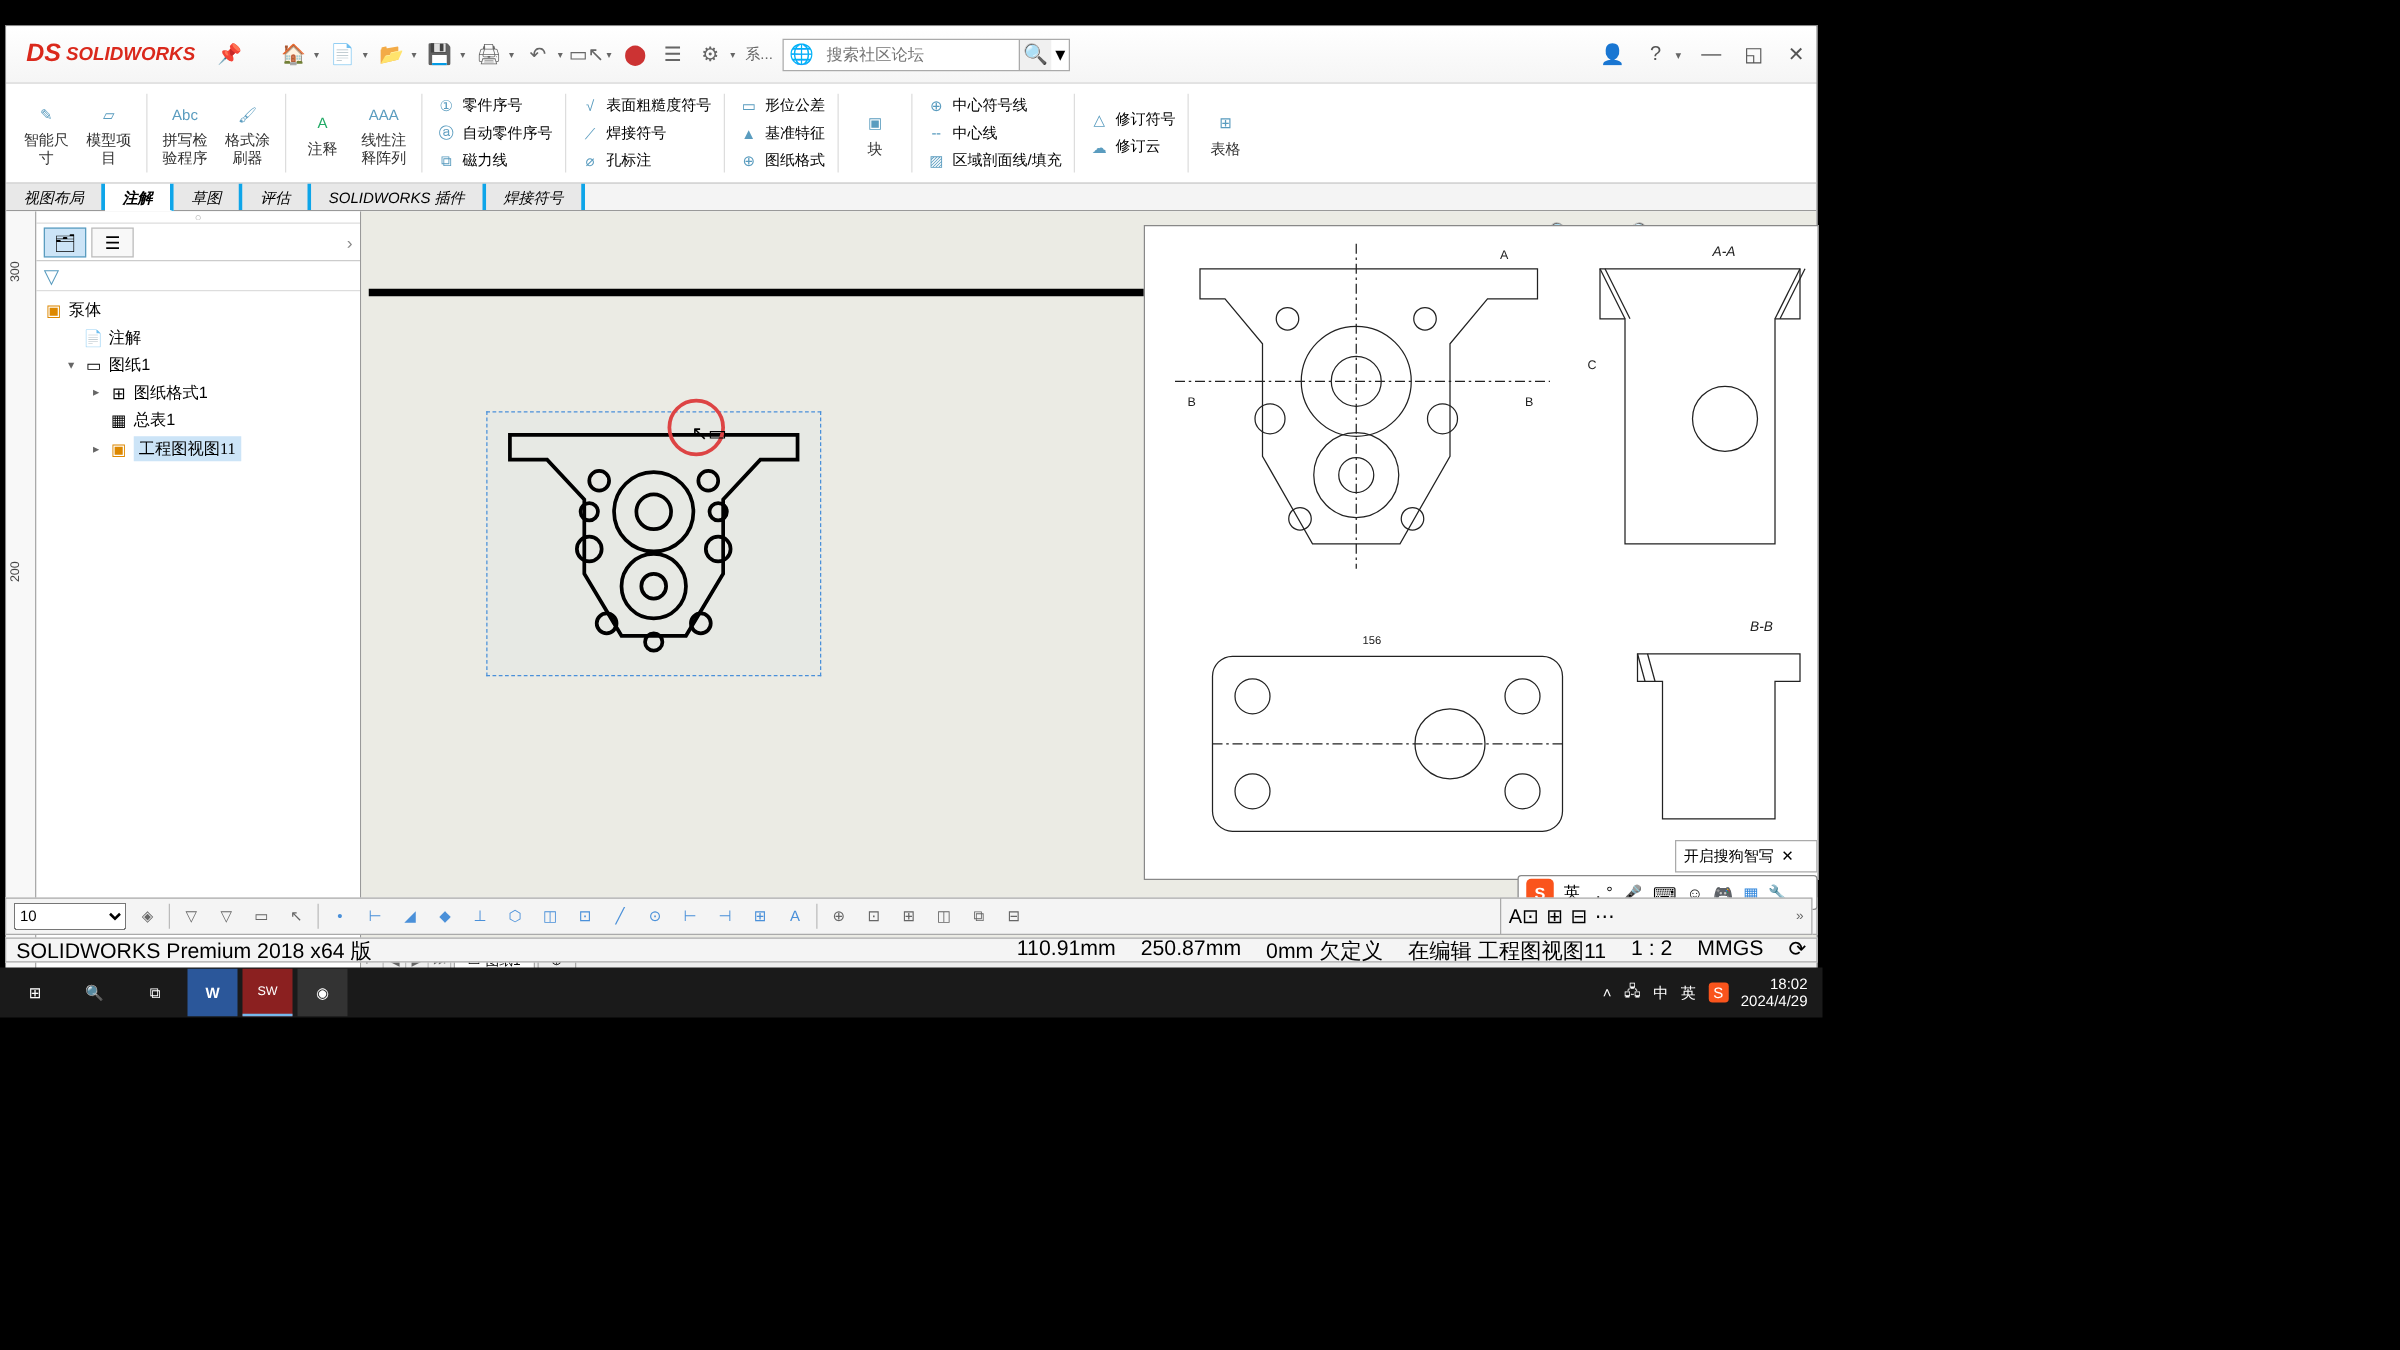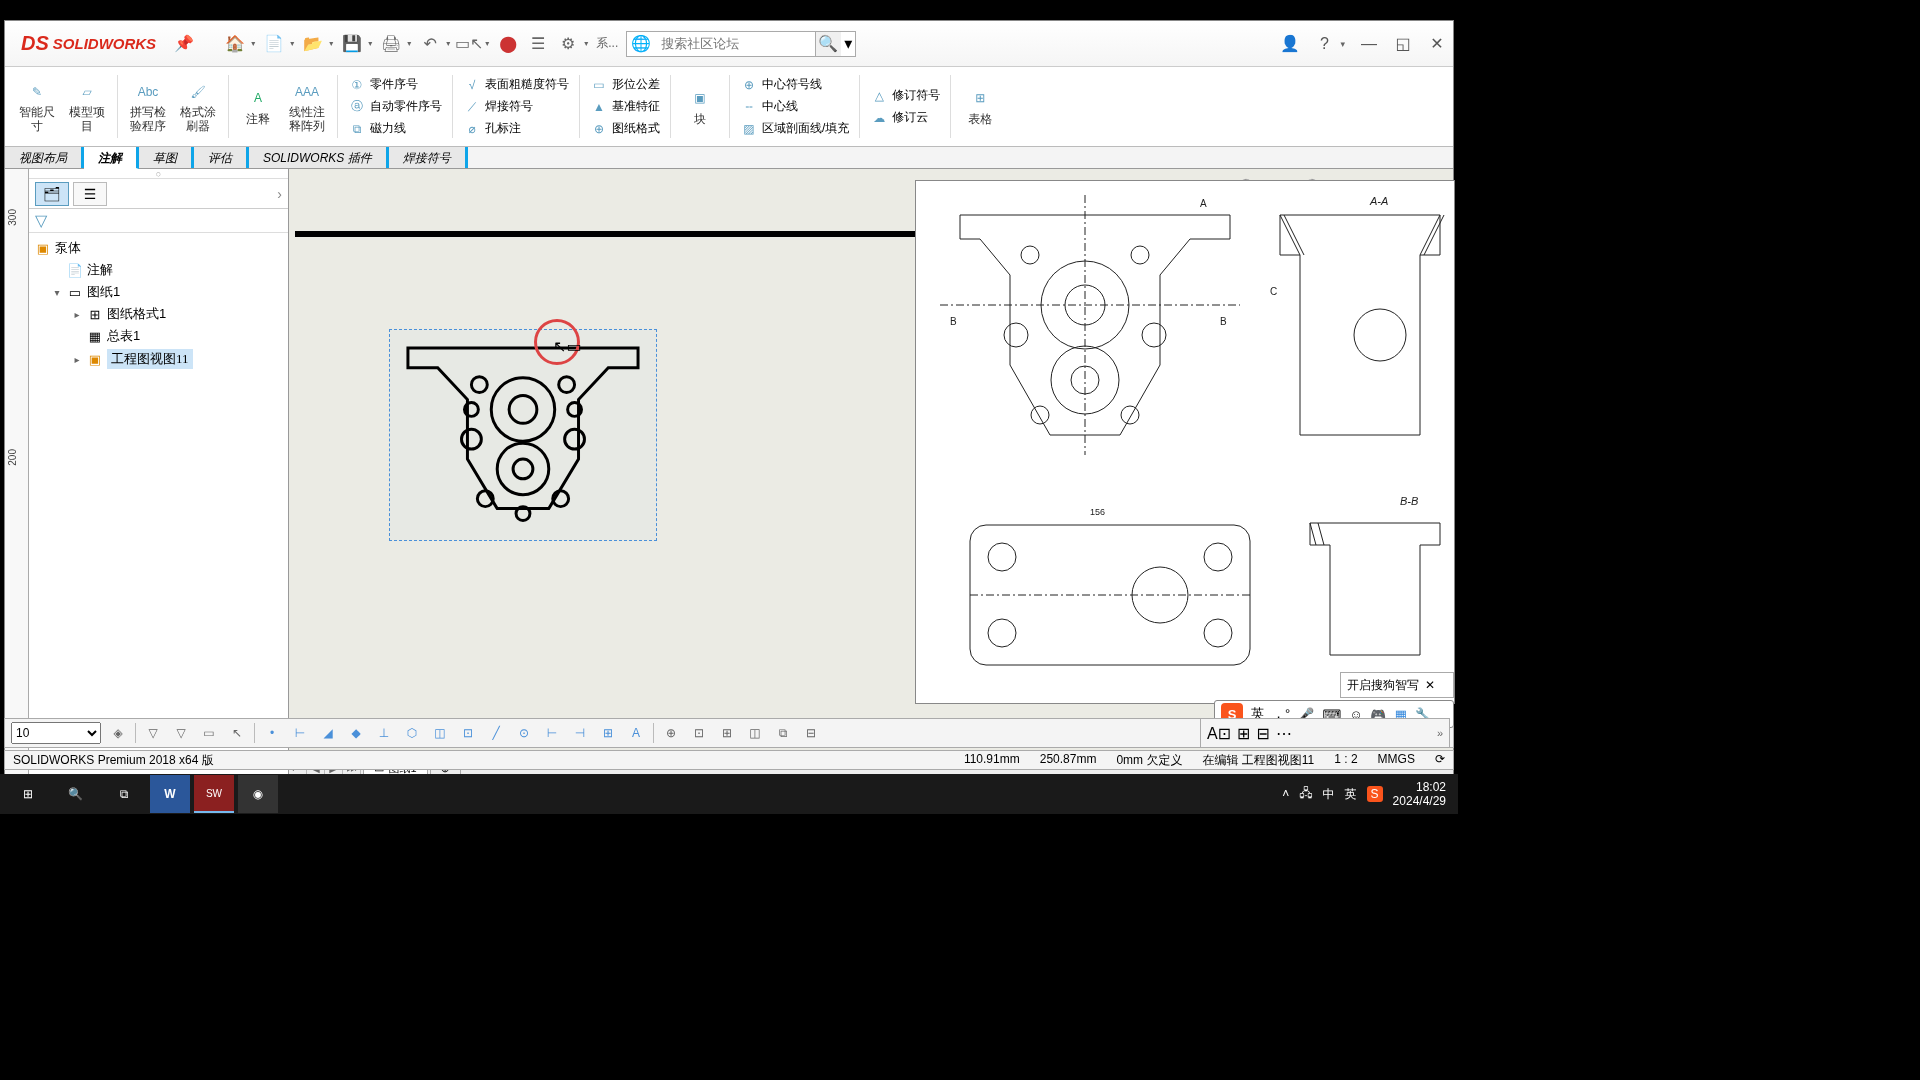--- a/index.html
+++ b/index.html
@@ -65,21 +65,21 @@
 .cursor-arrow { position: absolute; left: 264px; top: 168px; font-size: 16px; color: #000; }
 .bottom-tabs { position: absolute; bottom: 0; left: 0; right: 0; height: 22px; background: #eee; display: flex; align-items: center; font-size: 11px; border-top: 1px solid #aaa; }
 .bottom-tabs .navbtn { width: 18px; text-align: center; color: #666; border-right: 1px solid #bbb; }
 .bottom-tabs .sheettab { padding: 2px 10px; background: #fff; border: 1px solid #aaa; margin-left: 2px; display: flex; align-items: center; gap: 4px; }
 
 .bottom-toolbar { position: absolute; left: 4px; top: 718px; width: 1450px; height: 30px; background: #f4f4f4; border: 1px solid #aaa; display: flex; align-items: center; padding: 0 6px; gap: 6px; font-size: 12px; }
 .bottom-toolbar select { font-size: 12px; height: 22px; width: 90px; }
 .bottom-toolbar .bicon { width: 22px; height: 22px; display: flex; align-items: center; justify-content: center; color: #666; }
 .bottom-toolbar .bsep { width: 1px; height: 20px; background: #bbb; }
 
-.statusbar { position: absolute; left: 4px; top: 750px; width: 1450px; height: 20px; background: #f4f4f4; border: 1px solid #aaa; display: flex; align-items: center; padding: 0 8px; font-size: 12px; gap: 20px; }
+.statusbar { position: absolute; left: 4px; top: 750px; width: 1450px; height: 20px; background: #f4f4f4; border: 1px solid #aaa; display: flex; align-items: center; padding: 0 8px; font-size: 17px; gap: 20px; }
 .statusbar .sright { margin-left: auto; display: flex; gap: 20px; }
 
 .ref-image { position: absolute; top: 180px; left: 915px; width: 540px; height: 524px; background: #fff; border: 1px solid #888; display: flex; flex-wrap: wrap; align-content: flex-start; padding: 4px; }
 .sogou-bar { position: absolute; top: 672px; left: 1340px; width: 114px; height: 26px; background: #fff; border: 1px solid #aaa; display: flex; align-items: center; padding: 0 6px; font-size: 12px; gap: 6px; }
 .sogou-ime { position: absolute; top: 700px; left: 1214px; width: 240px; height: 28px; background: #fff; border: 1px solid #888; border-radius: 3px; display: flex; align-items: center; padding: 0 6px; gap: 8px; font-size: 13px; }
 .sogou-ime .slogo { width: 22px; height: 22px; background: #fa541c; border-radius: 4px; color: #fff; display: flex; align-items: center; justify-content: center; font-weight: bold; }
 
 .taskbar { position: absolute; bottom: 266px; left: 0; width: 1458px; height: 40px; background: #1a1a1a; display: flex; align-items: center; padding: 0 4px; color: #fff; font-size: 12px; }
 .taskbar .tbtn { width: 48px; height: 38px; display: flex; align-items: center; justify-content: center; color: #fff; }
 .taskbar .tbtn.active { background: #333; border-bottom: 2px solid #76b9ed; }

